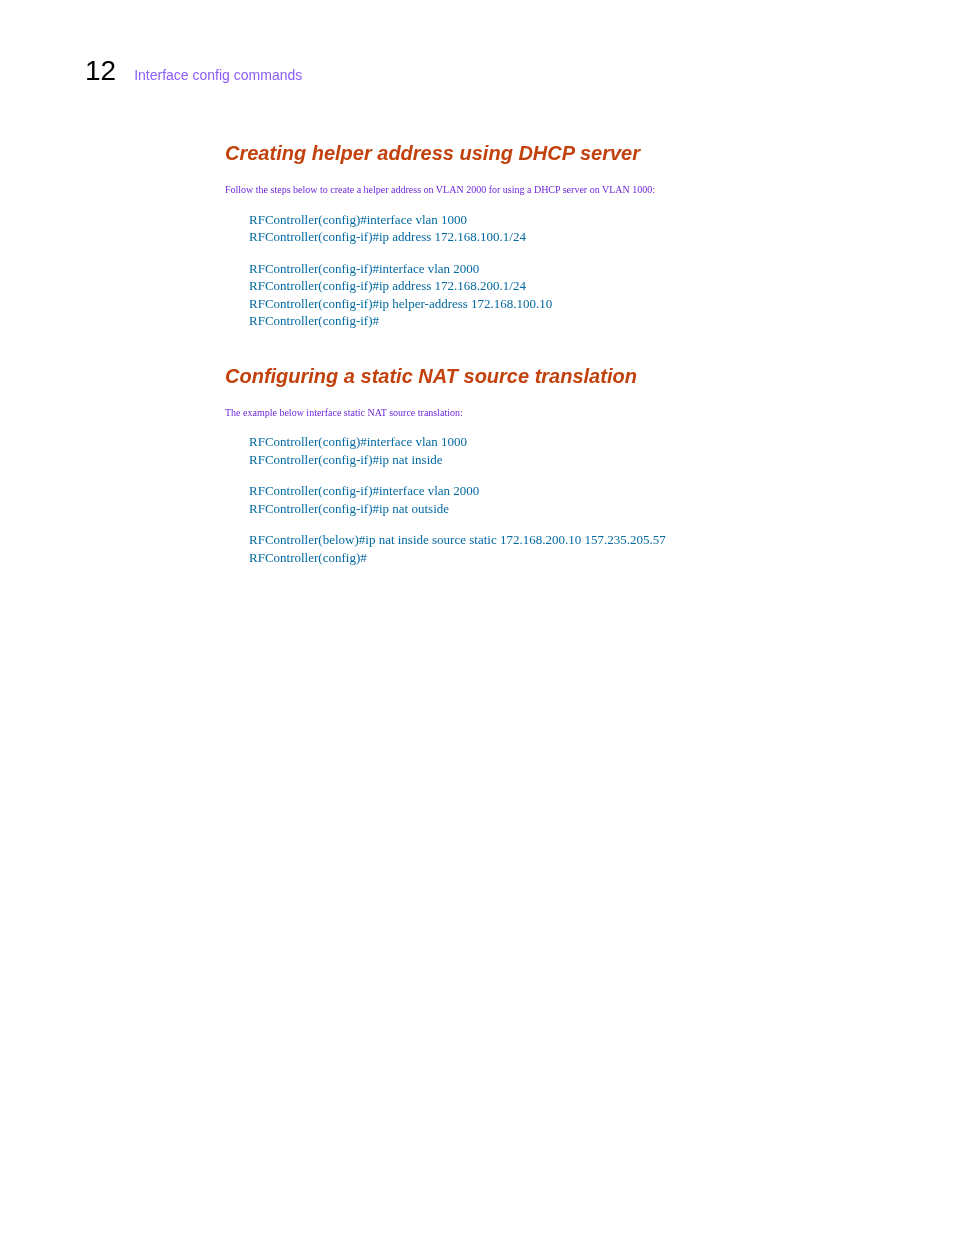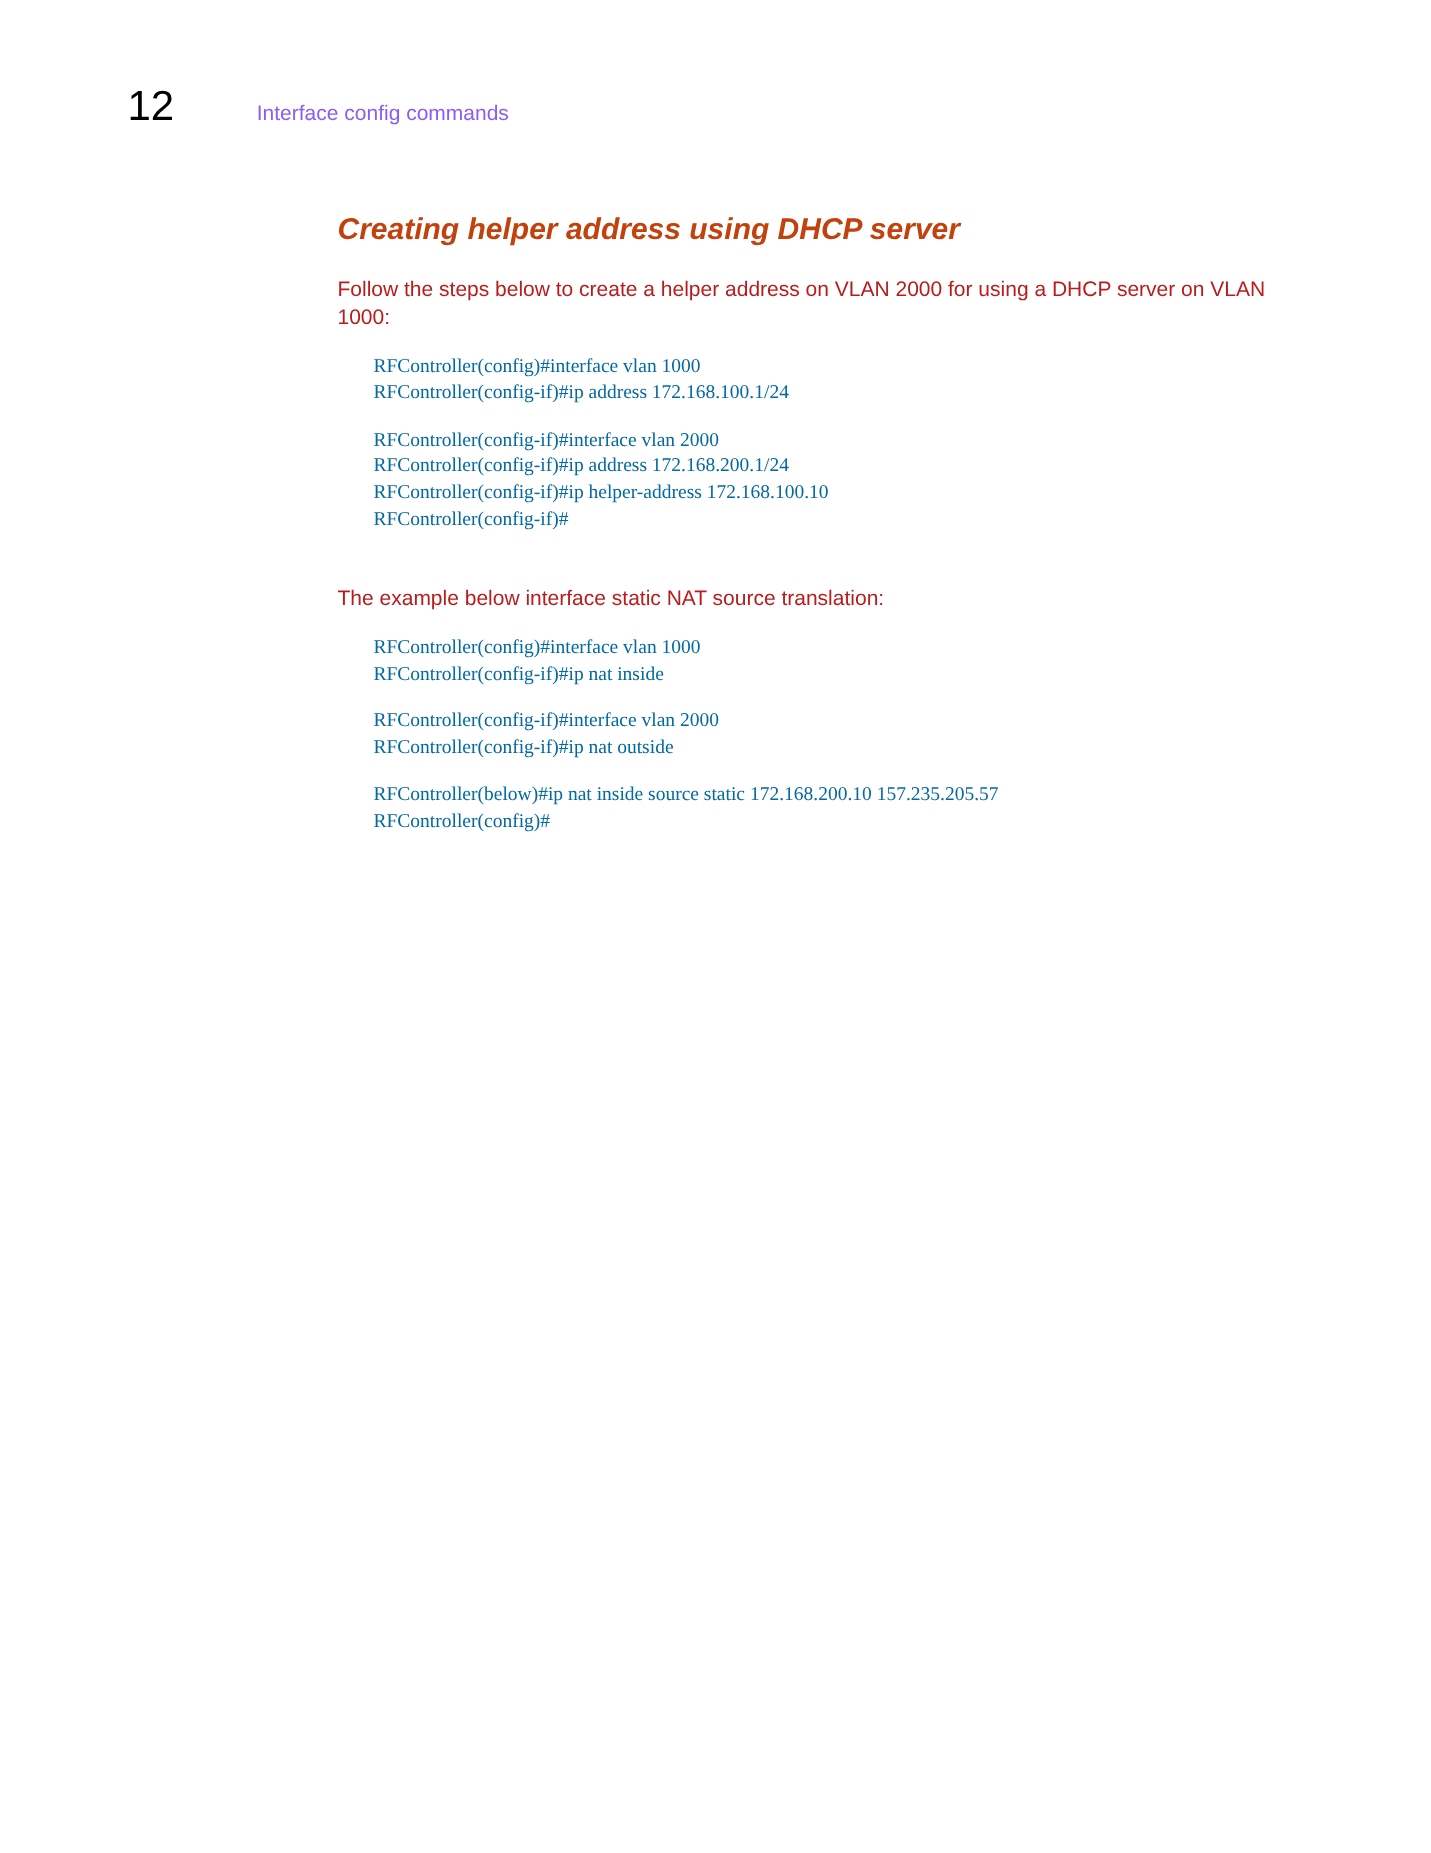--- a/index.html
+++ b/index.html
@@ -13,21 +13,20 @@
     box-sizing: border-box;
     position: relative;
   }
   .page {
     padding: 55px 75px 0 85px;
   }
   .header {
     display: flex;
     align-items: baseline;
     margin-bottom: 55px;
-    gap: 37px;
   }
   .chapter-number {
     font-size: 28px;
     font-weight: normal;
     font-family: Arial, Helvetica, sans-serif;
     margin-right: 18px;
   }
   .chapter-title {
     font-size: 14px;
     color: #8b5cf6;
@@ -38,25 +37,25 @@
   }
   .section-heading {
     font-family: Arial, Helvetica, sans-serif;
     font-style: italic;
     font-weight: bold;
     font-size: 20px;
     color: #c2410c;
     margin-bottom: 18px;
   }
   .body-text {
-    font-family: Liberation Sans, sans-serif;
-    font-size: 14px;
+    font-family: Liberation Serif, serif;
+    font-size: 10px;
     line-height: 1.35;
     margin-bottom: 14px;
-    color: #b91c1c;
+    color: #6d28d9;
   }
   .code-block {
     font-family: Liberation Serif, serif;
     font-size: 13px;
     line-height: 1.35;
     white-space: pre;
     margin-left: 24px;
     margin-bottom: 14px;
     color: #0369a1;
   }
@@ -76,20 +75,21 @@
     <div class="body-text">Follow the steps below to create a helper address on VLAN 2000 for using a DHCP server   on VLAN 1000:</div>
     <div class="code-block">RFController(config)#interface vlan 1000
 RFController(config-if)#ip address 172.168.100.1/24</div>
     <div class="code-block">RFController(config-if)#interface vlan 2000
 RFController(config-if)#ip address 172.168.200.1/24
 RFController(config-if)#ip helper-address 172.168.100.10
 RFController(config-if)#</div>
   </div>
 
   <div class="section">
+    <div class="section-heading">Configuring a static NAT source translation</div>
     <div class="body-text">The example below interface static NAT source translation:</div>
     <div class="code-block">RFController(config)#interface vlan 1000
 RFController(config-if)#ip nat inside</div>
     <div class="code-block">RFController(config-if)#interface vlan 2000
 RFController(config-if)#ip nat outside</div>
     <div class="code-block">RFController(below)#ip nat inside source static 172.168.200.10 157.235.205.57
 RFController(config)#</div>
   </div>
 
 </div>

